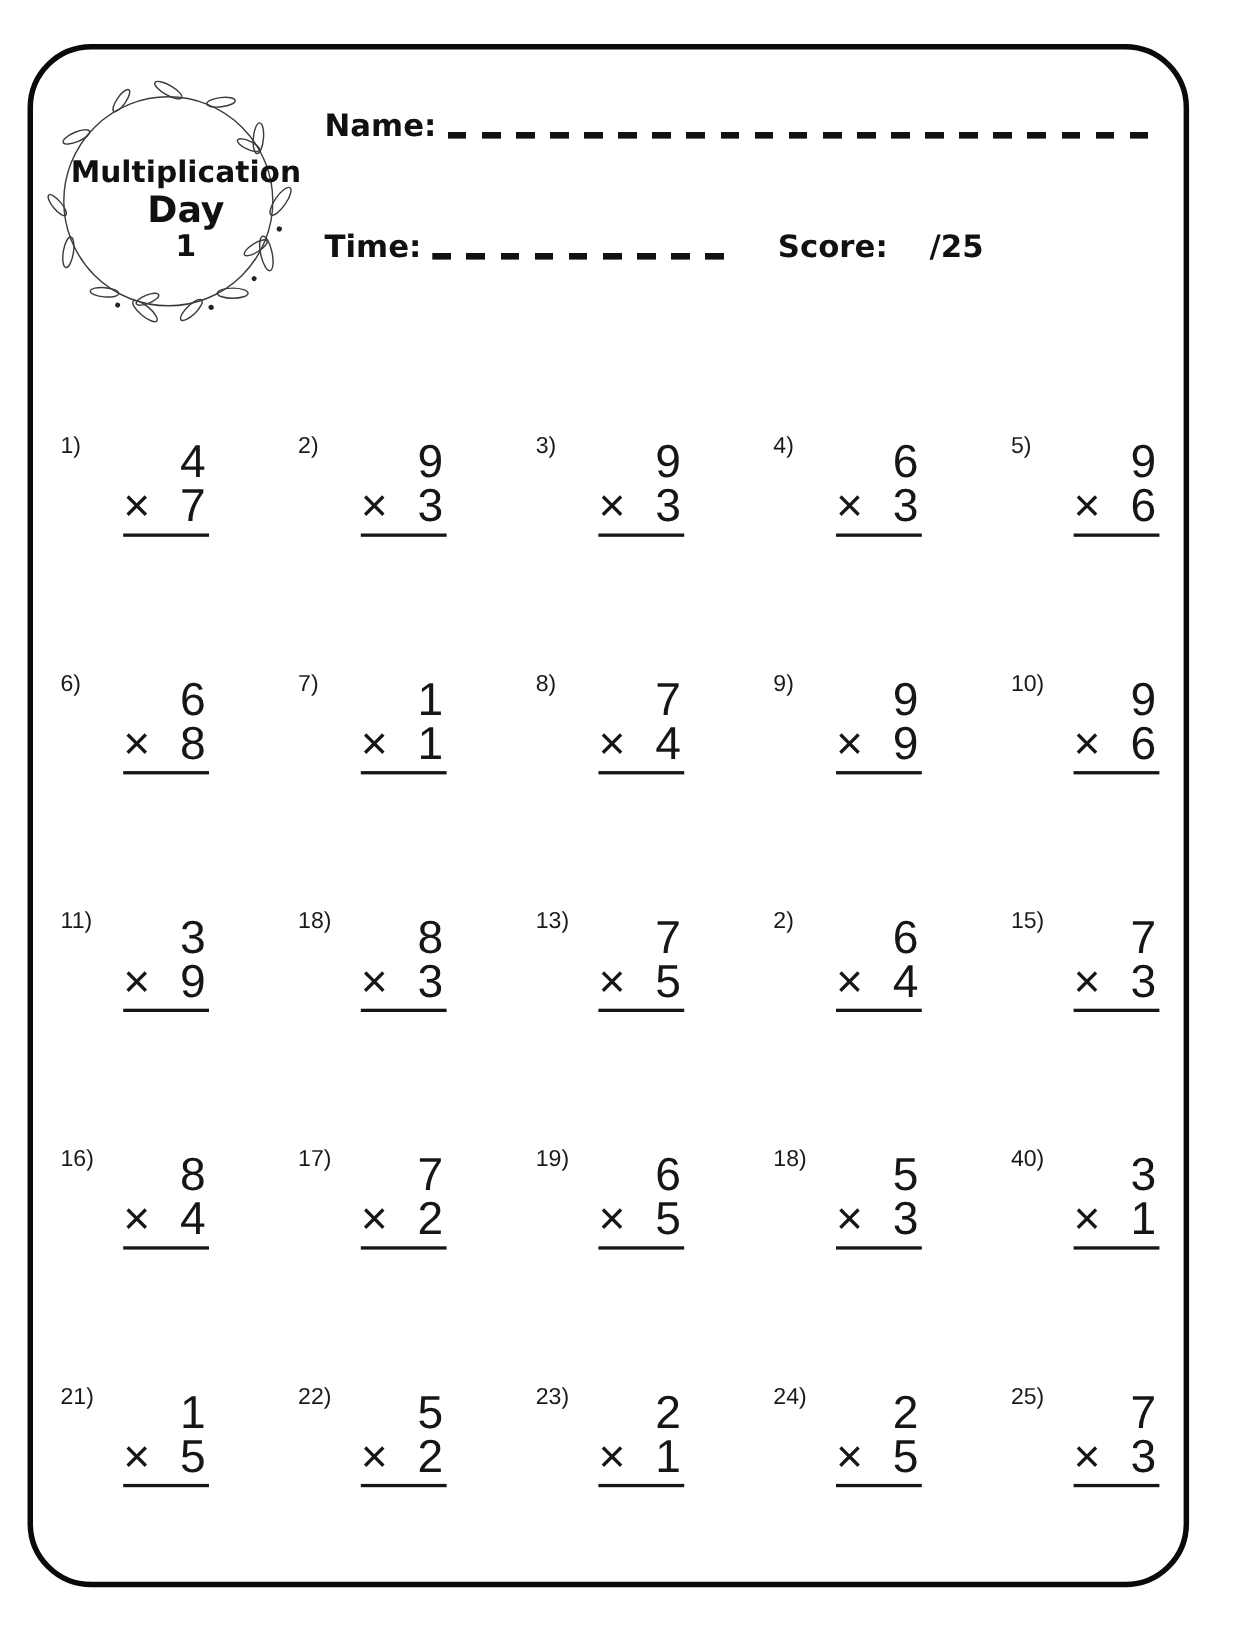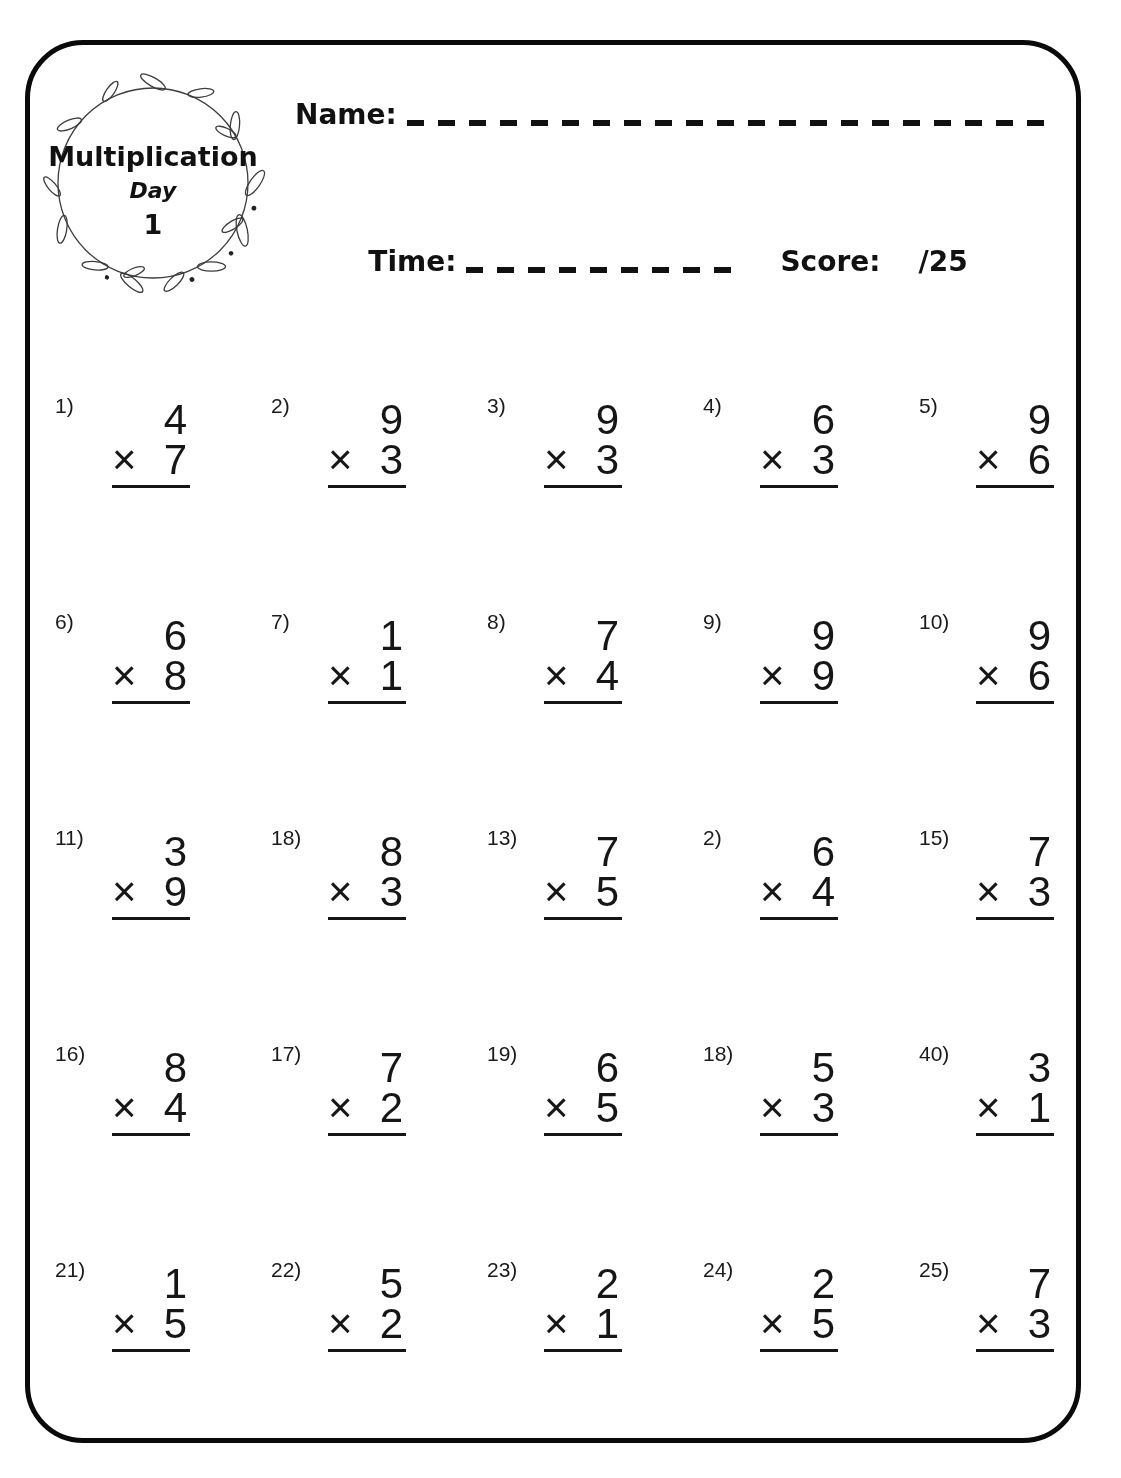--- a/index.html
+++ b/index.html
@@ -10,36 +10,36 @@
   *{margin:0;padding:0;box-sizing:border-box;}
   html,body{width:1121px;height:1478px;background:var(--bg);overflow:hidden;
     font-family:"Liberation Sans",sans-serif;color:var(--ink);}
   .sheet{position:relative;width:1121px;height:1478px;background:var(--bg);}
   .frame{position:absolute;left:25px;top:40px;width:1056px;height:1403px;
     border:5px solid var(--border);border-radius:58px;background:transparent;}
 
   
   .wreath{position:absolute;left:38px;top:68px;width:230px;height:230px;}
   .wreath svg{position:absolute;left:0;top:0;}
-  .wreath-text{position:absolute;left:0;top:72px;width:230px;text-align:center;
+  .wreath-text{position:absolute;left:16px;top:72px;width:230px;text-align:center;
     font-family:"DejaVu Sans",sans-serif;font-weight:600;line-height:34px;}
   .wreath-line1{font-size:27px;}
-  .wreath-line2{font-size:22px;font-style:italic;}
+  .wreath-line2{font-size:33px;}
   .wreath-line3{font-size:27px;}
 
   .hdr-row{position:absolute;display:flex;align-items:flex-end;
     font-family:"DejaVu Sans",sans-serif;font-weight:600;font-size:28px;}
   .name-row{left:295px;top:98px;width:755px;}
-  .time-row{left:308px;top:208px;width:720px;justify-content:center;}
+  .time-row{left:295px;top:208px;width:720px;}
   .dashes{height:6px;background:repeating-linear-gradient(90deg,var(--ink) 0 17px,transparent 17px 31px);
     align-self:flex-end;margin-bottom:5px;}
   .name-dashes{flex:1;margin-left:10px;}
   .time-dashes{width:272px;margin-left:10px;}
   .score-label{margin-left:42px;}
-  .score-value{margin-left:38px;margin-top:37px;}
+  .score-value{margin-left:38px;}
 
   
   .grid{position:absolute;left:55px;top:392px;display:grid;
     grid-template-columns:repeat(5,216px);grid-auto-rows:216px;}
   .cell{display:flex;align-items:flex-start;}
   .pnum{font-size:21px;line-height:26px;width:57px;flex:none;padding-top:1px;color:#1a1a1a;}
   .prob{width:78px;flex:none;margin-top:8px;}
   .top,.bot{font-size:42px;line-height:40px;color:#161616;}
   .top{text-align:right;padding-right:3px;}
   .bot{display:flex;justify-content:space-between;padding-right:3px;}

